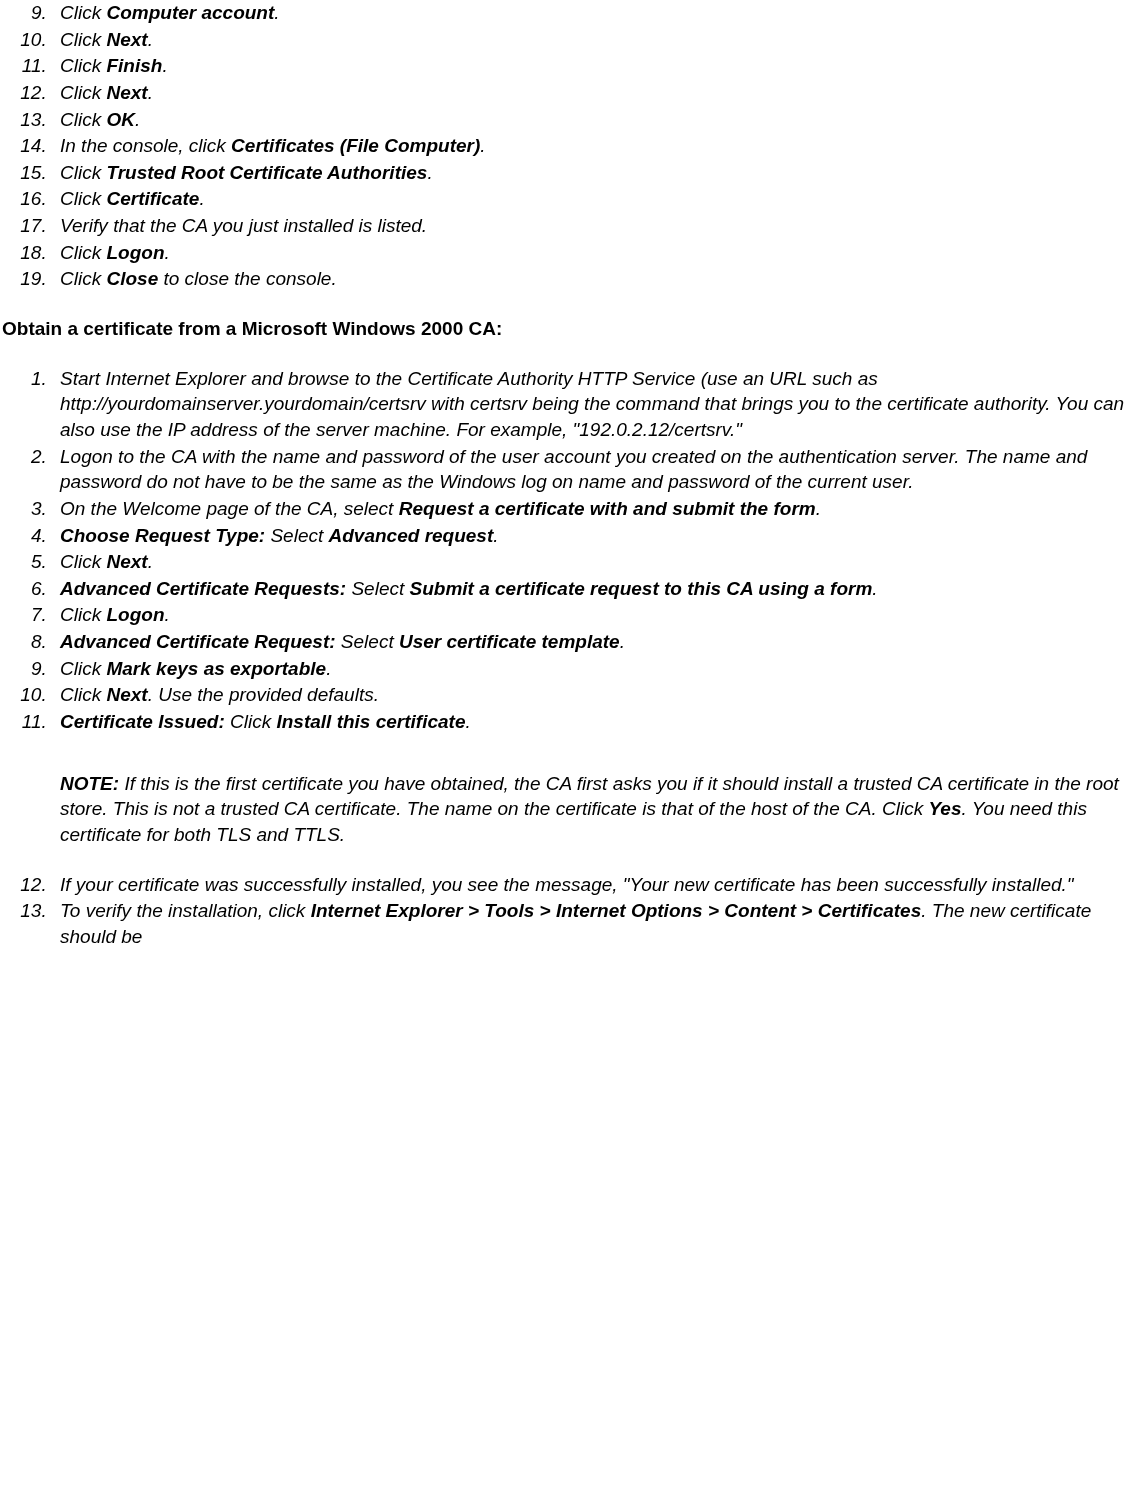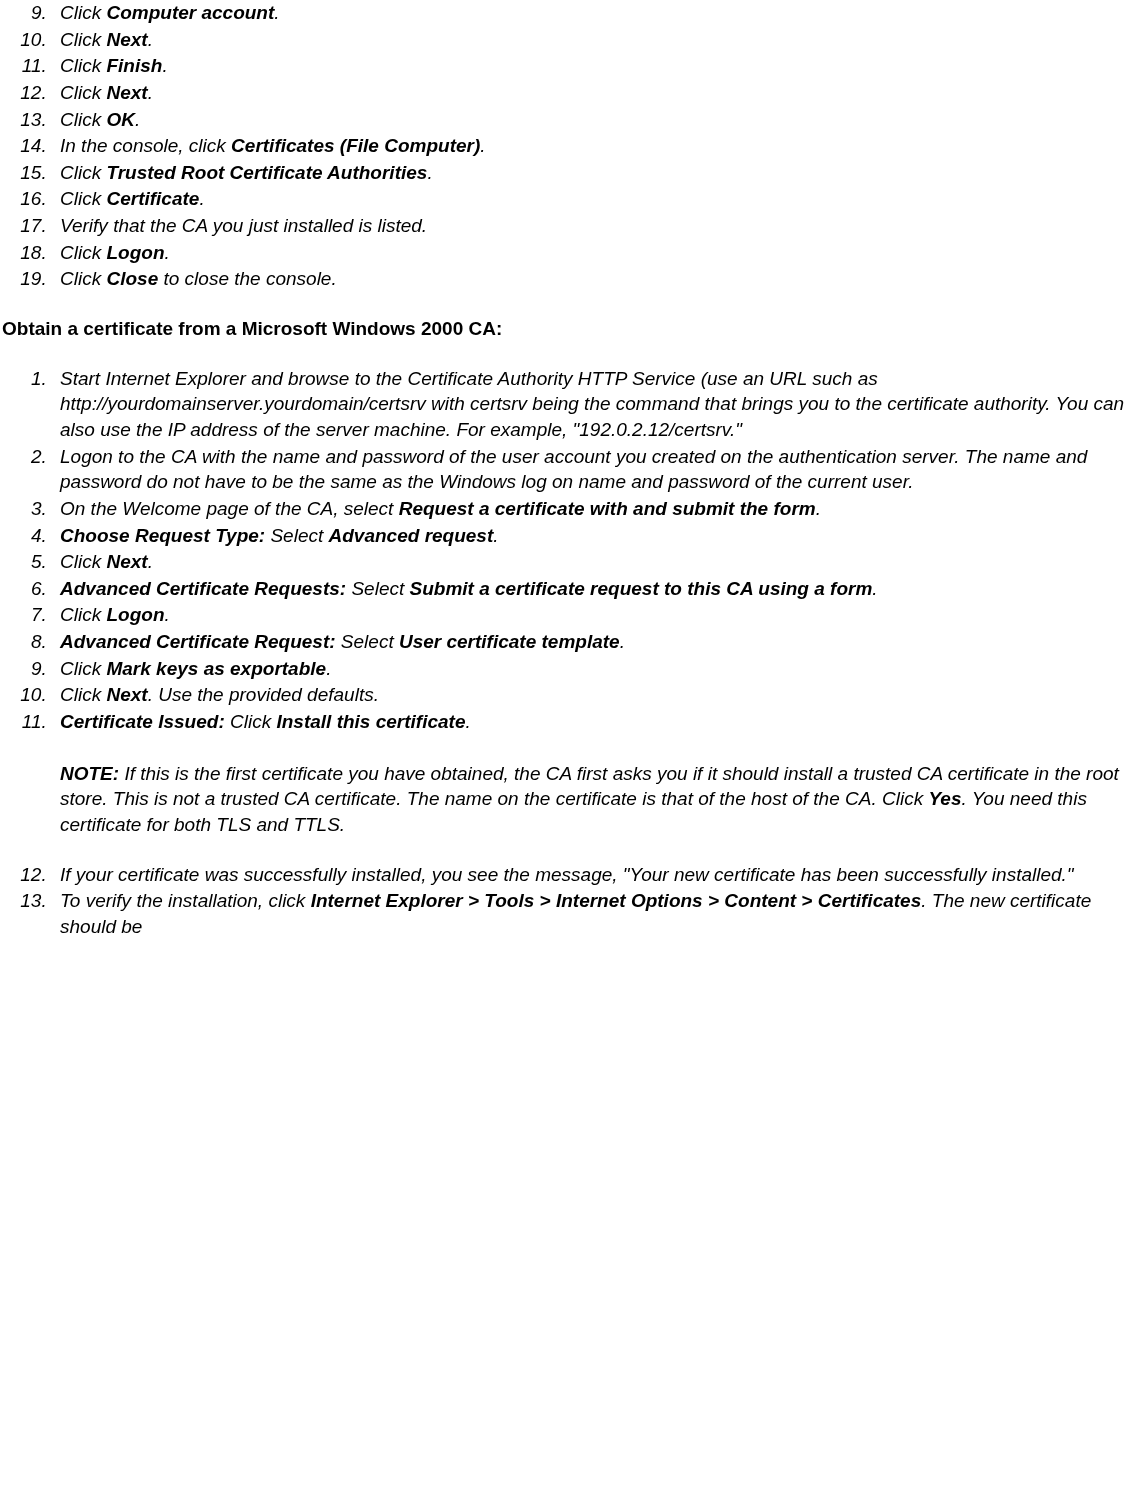--- a/index.html
+++ b/index.html
@@ -18,21 +18,21 @@
     ol li {
       padding-left: 8px;
       margin-bottom: 1px;
       font-style: italic;
     }
     .section-heading {
       font-weight: bold;
       margin: 24px 16px 24px 2px;
     }
     .note-block {
-      margin-top: 26px;
+      margin-top: 36px;
       margin-bottom: 24px;
     }
     b {
       font-weight: bold;
     }
   </style>
 </head>
 <body>
 
 <ol id="list1" start="9">

